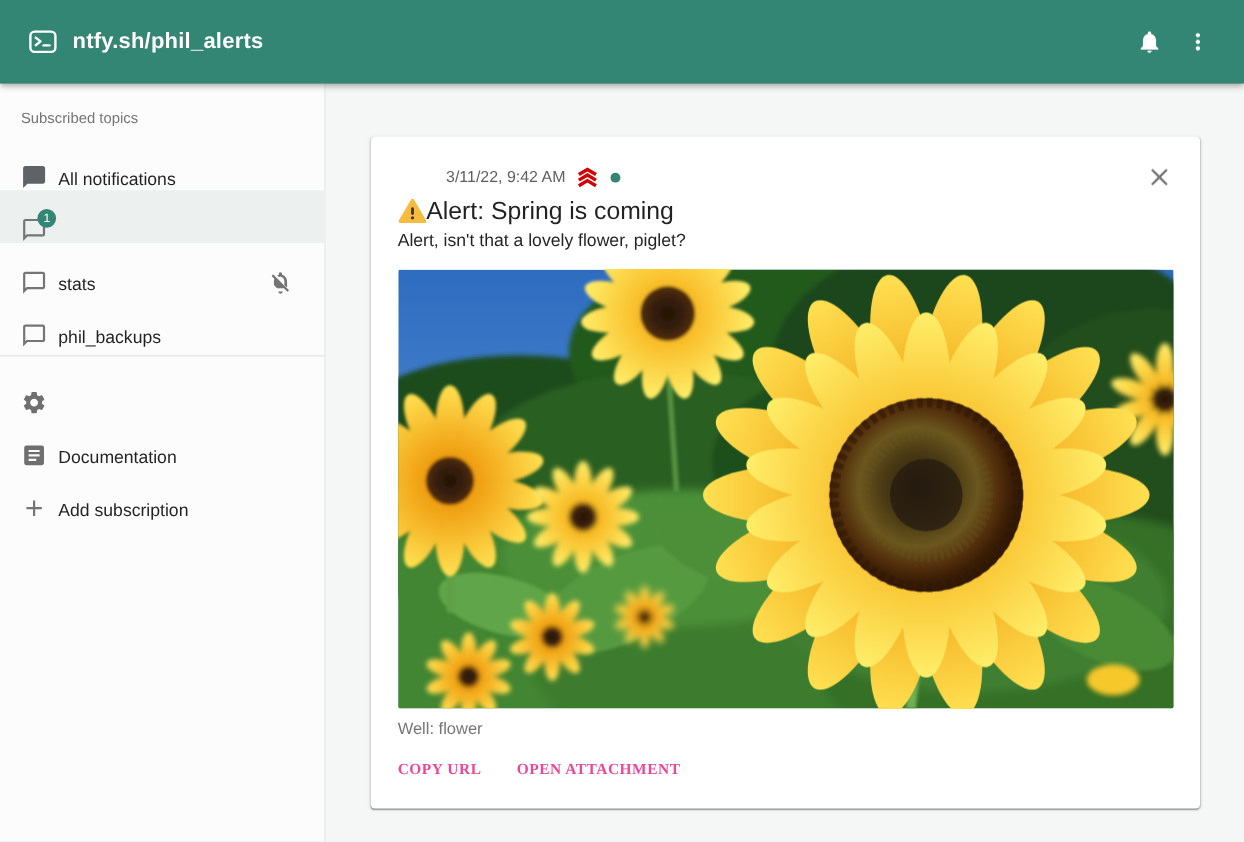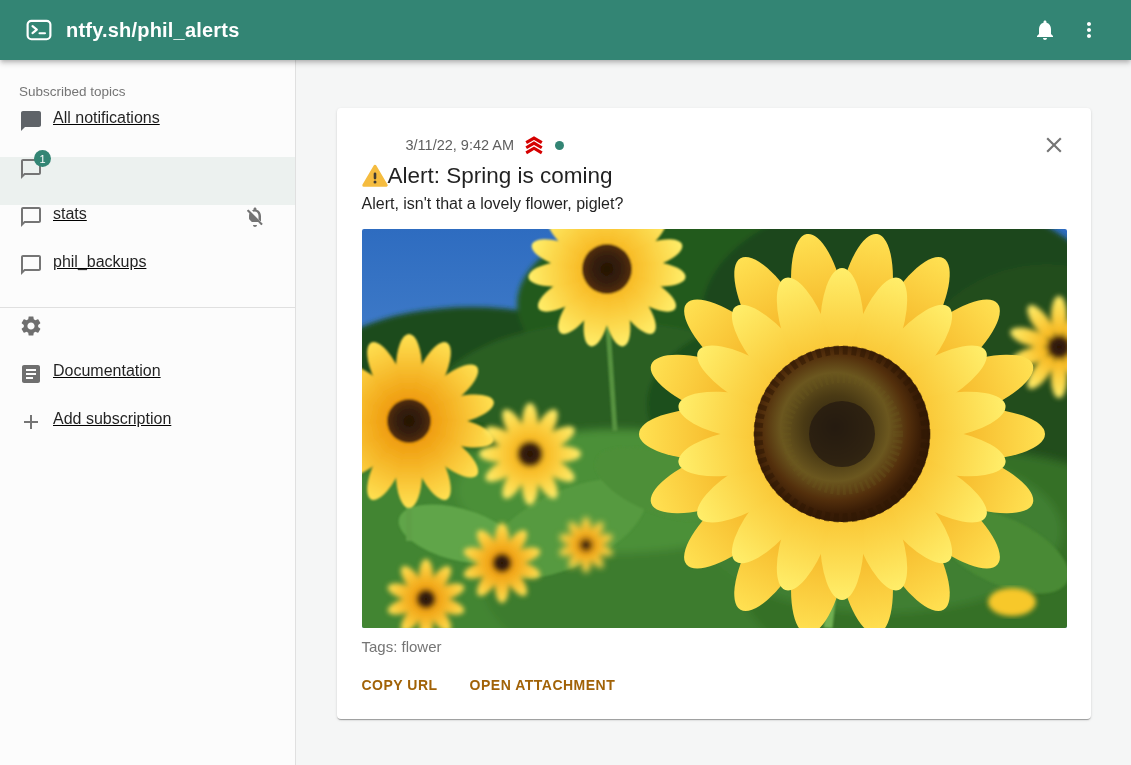--- a/index.html
+++ b/index.html
@@ -1,35 +1,35 @@
 <!DOCTYPE html>
 <html><head>
 <meta charset="utf-8">
 <style>
   * { margin:0; padding:0; box-sizing:border-box; }
   html,body { background:#e8e8e8; }
   body { font-family:"Liberation Sans", sans-serif; -webkit-font-smoothing:antialiased; }
   .page { width:1131px; height:765px; background:#f5f5f5; overflow:hidden; display:flex; flex-direction:column; position:relative; }
 
   
-  .appbar { height:60px; background:#338574; display:flex; align-items:center; padding:0 20px 0 26px; flex:0 0 auto; box-shadow:0 2px 4px -1px rgba(0,0,0,.2),0 4px 5px 0 rgba(0,0,0,.14); z-index:20; }
+  .appbar { height:76px; background:#338574; display:flex; align-items:center; padding:0 20px 0 26px; flex:0 0 auto; box-shadow:0 2px 4px -1px rgba(0,0,0,.2),0 4px 5px 0 rgba(0,0,0,.14); z-index:20; }
   .appbar .logo { width:26px; height:26px; margin-right:14px; }
   .appbar .title { color:#fff; font-size:20px; font-weight:700; letter-spacing:.2px; }
   .appbar .spacer { flex:1; }
   .iconbtn { width:44px; height:44px; border:none; background:transparent; display:flex; align-items:center; justify-content:center; border-radius:50%; cursor:pointer; }
   .iconbtn svg { display:block; }
 
   
   .content { flex:1; display:flex; min-height:0; }
   .sidebar { width:296px; background:#fcfcfc; border-right:1px solid #e0e0e0; flex:0 0 auto; padding-top:4px; }
   .main { flex:1; background:#f5f6f6; overflow:hidden; }
 
   
   .section-label { color:#757575; font-size:13.5px; padding:20px 18px 10px 19px; }
-  .nav-item { height:48px; display:flex; align-items:flex-start; padding:0 16px 0 19px; cursor:pointer; position:relative;text-decoration:underline; }
+  .nav-item { height:48px; display:flex; align-items:flex-end; padding:0 16px 0 19px; cursor:pointer; position:relative; }
   .nav-item.selected { background:#ecf1ef; }
   .nav-item .nav-icon { width:24px; height:24px; margin-right:10px; position:relative; flex:0 0 auto; }
   .nav-item .nav-icon svg { display:block; }
   .nav-item .label { font-size:16px; color:rgba(0,0,0,.87); flex:1; white-space:nowrap; }
   .badge { position:absolute; top:-7px; right:-8px; min-width:17px; height:17px; border-radius:9px; background:#338574; color:#fff; font-size:11px; display:flex; align-items:center; justify-content:center; padding:0 4px; }
   .trailing-icon { width:24px; height:24px; margin-right:12px; flex:0 0 auto; }
   .divider { border:none; border-top:1px solid #e0e0e0; margin:6px 0; }
 
   
   .card { width:754px; margin:48px auto 0; background:#fff; border-radius:4px; position:relative;
@@ -40,21 +40,21 @@
   .prio-icon { width:22px; height:22px; margin-left:3px; }
   .unread-dot { width:9px; height:9px; border-radius:50%; background:#338574; margin-left:4px; }
   .close-btn { position:absolute; top:24px; right:24px; width:26px; height:26px; border:none; background:transparent; cursor:pointer; padding:0; }
   .card-title { display:flex; align-items:center; gap:0; margin-top:7px; font-size:22.5px; color:rgba(0,0,0,.87); font-weight:400; }
   .card-title .warn { width:26px; height:24px; flex:0 0 auto; }
   .card-body { margin-top:6px; font-size:16px; color:rgba(0,0,0,.87); }
   .attachment { margin-top:16px; width:705px; height:399px; border-radius:2px; overflow:hidden; cursor:pointer; }
   .attachment svg { display:block; }
   .tags { margin-top:10px; font-size:15px; color:#757575; }
   .actions { margin-top:14px; display:flex; gap:16px; margin-left:-8px; }
-  .text-btn { border:none; background:transparent; color:#a16207; font-family:Liberation Sans, sans-serif; font-size:14px; font-weight:700; letter-spacing:.5px; padding:8px; border-radius:4px; cursor:pointer; }
+  .text-btn { border:none; background:transparent; color:#ec4899; font-family:Liberation Serif, serif; font-size:14px; font-weight:700; letter-spacing:.5px; padding:8px; border-radius:4px; cursor:pointer; }
 </style>
 </head>
 <body>
 
 <div class="page">
 
   <header class="appbar">
     <span class="logo">
       <svg viewBox="0 0 24 24" width="26" height="26">
           <rect x="1.5" y="3.5" width="21" height="17" rx="3.5" fill="none" stroke="#fff" stroke-width="2"></rect>
@@ -424,21 +424,21 @@
                   <use href="#pBig2" transform="rotate(340)"></use>
                 </g>
               <circle r="88" fill="url(#discL)"></circle>
               <circle r="84" fill="none" stroke="#2f1703" stroke-width="9" stroke-dasharray="5 4" opacity="0.55"></circle>
               <circle r="56" fill="none" stroke="#6b5a1e" stroke-width="10" stroke-dasharray="3 3" opacity="0.3"></circle>
               <circle r="33" fill="#241a10" opacity="0.75"></circle>
             </g>
           </svg>
         </div>
 
-        <div class="tags">Tags: flower</div>
+        <div class="tags">Well: flower</div>
 
         <div class="actions">
           <button class="text-btn">COPY URL</button>
           <button class="text-btn">OPEN ATTACHMENT</button>
         </div>
       </section>
     </main>
   </div>
 </div>
 

